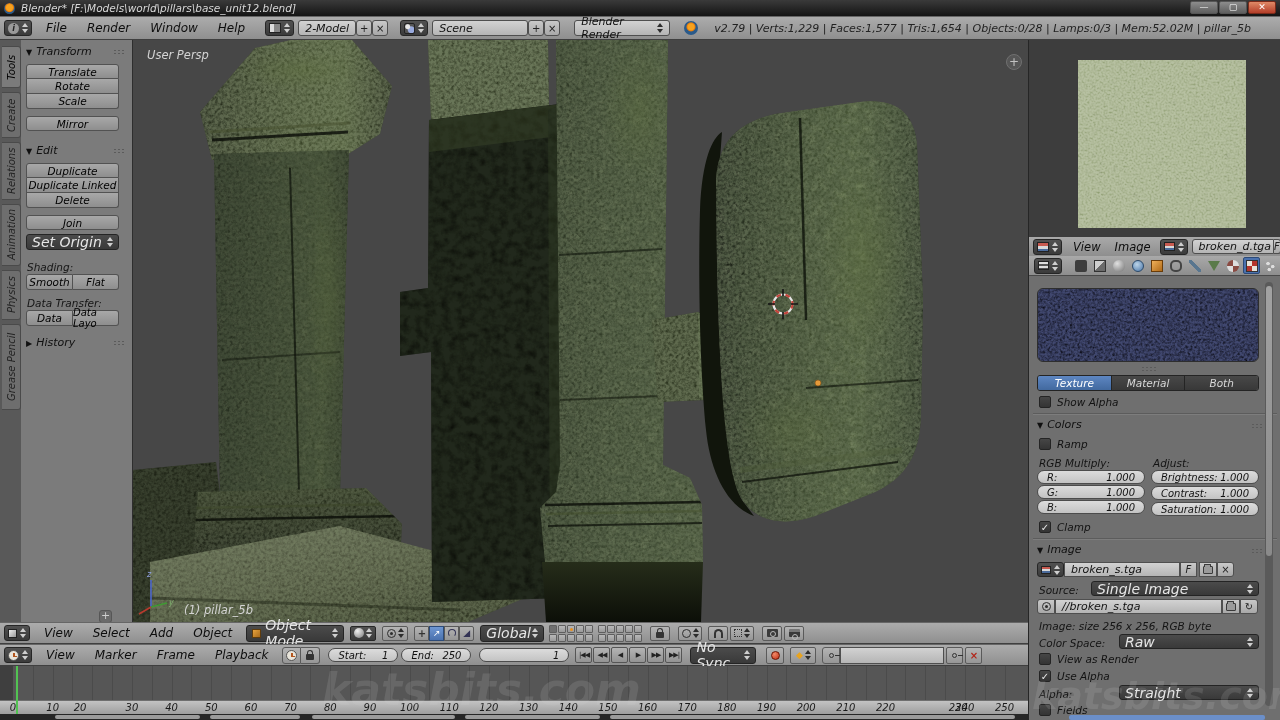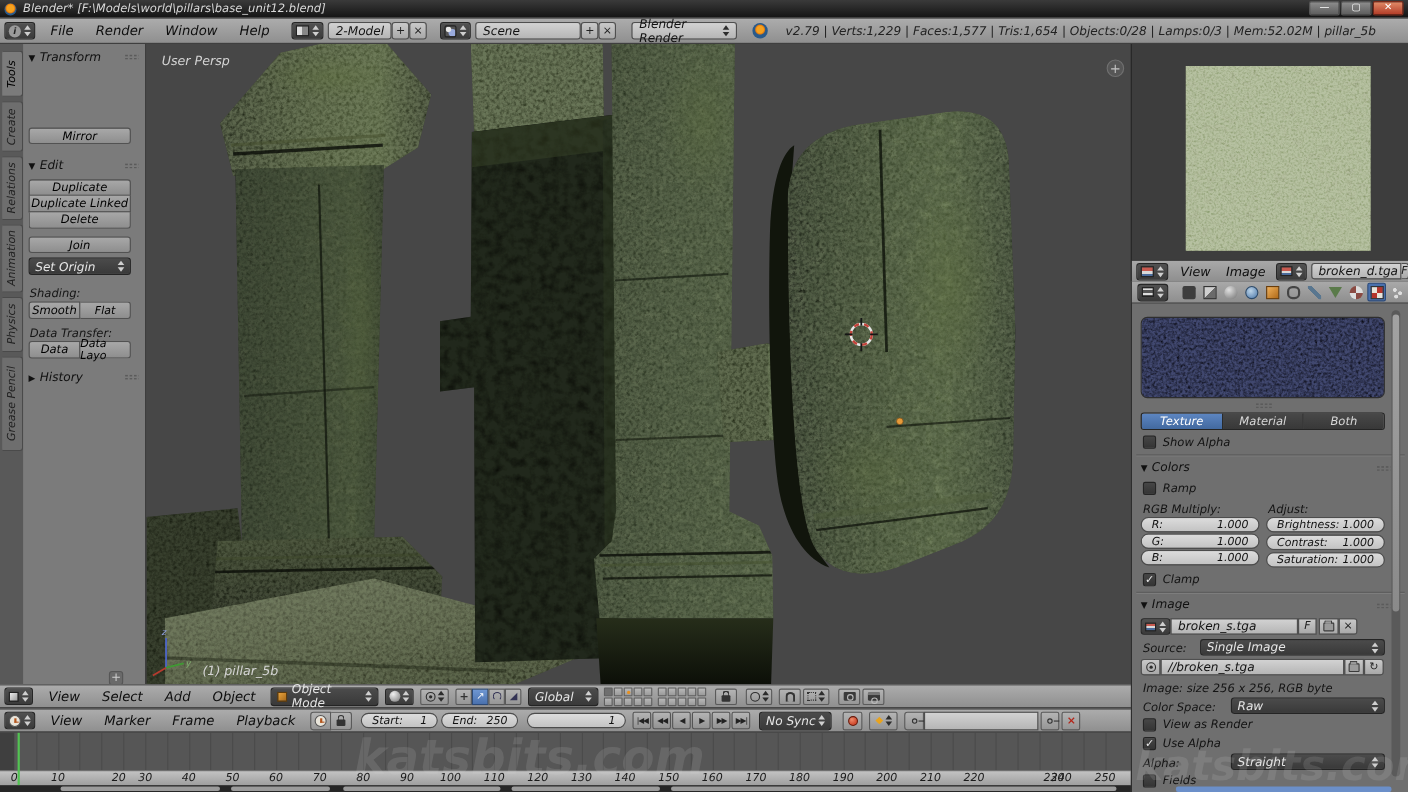--- a/index.html
+++ b/index.html
@@ -66,21 +66,21 @@
   .tstack{position:absolute;left:26px;width:93px;display:flex;flex-direction:column;}
   .tstack .tbtn{position:static;width:100%;border-radius:0;border-top-width:0;}
   .tstack .tbtn:first-child{border-radius:3px 3px 0 0;border-top-width:1px;}
   .tstack .tbtn:last-child{border-radius:0 0 3px 3px;}
   .tpair{position:absolute;left:26px;width:93px;height:16px;display:flex;}
   .tpair .tbtn{position:static;height:100%;flex:1;border-radius:0;}
   .tpair .tbtn:first-child{border-radius:3px 0 0 3px;}
   .tpair .tbtn:last-child{border-radius:0 3px 3px 0;border-left:none;font-size:10px;}
   .slabel{position:absolute;left:27px;font-size:10.5px;color:#151515;}
   .dddark{background:linear-gradient(#4b4b4b,#393939);border:1px solid #242424;
-    border-radius:3px;color:#e6e6e6;font-size:11px;display:flex;
+    border-radius:3px;color:#e6e6e6;font-size:14px;display:flex;
     align-items:center;padding:0 5px;}
   .dddark .lbl{flex:1;}
   .plusbox{position:absolute;width:13px;height:13px;border-radius:3px;
     background:#6a6a6a;border:1px solid #565656;color:#cfcfcf;font-size:11px;
     line-height:10px;text-align:center;}
 
   
   .viewport{left:133px;top:40px;width:895px;height:582px;background:#474747;overflow:hidden;}
   .vplabel{position:absolute;color:#d4d4d4;font-size:11.5px;}
   .vplus{position:absolute;right:6px;top:14px;width:16px;height:16px;border-radius:50%;
@@ -258,20 +258,25 @@
     <div class="tabstrip">
       <span class="vtab active" style="top:6px;height:42px;">Tools</span>
       <span class="vtab" style="top:52px;height:46px;">Create</span>
       <span class="vtab" style="top:102px;height:58px;">Relations</span>
       <span class="vtab" style="top:164px;height:62px;">Animation</span>
       <span class="vtab" style="top:230px;height:50px;">Physics</span>
       <span class="vtab" style="top:284px;height:86px;">Grease Pencil</span>
     </div>
     <div class="ptitle" style="top:5px;"><span class="tri">▼</span><span>Transform</span></div>
     <span class="gripdots" style="top:9px;"></span>
+    <div class="tstack" style="top:24px;">
+      <div class="tbtn">Translate</div>
+      <div class="tbtn">Rotate</div>
+      <div class="tbtn">Scale</div>
+    </div>
     <div class="tbtn" style="top:76px;">Mirror</div>
 
     <div class="ptitle" style="top:104px;"><span class="tri">▼</span><span>Edit</span></div>
     <span class="gripdots" style="top:108px;"></span>
     <div class="tstack" style="top:123px;">
       <div class="tbtn">Duplicate</div>
       <div class="tbtn">Duplicate Linked</div>
       <div class="tbtn">Delete</div>
     </div>
     <div class="tbtn" style="top:175px;">Join</div>
@@ -945,21 +950,21 @@
         <div class="vline" style="left: 925.18px;"></div>
         <div class="vline" style="left: 945.01px;"></div>
         <div class="vline" style="left: 964.84px;"></div>
         <div class="vline" style="left: 984.67px;"></div>
         <div class="vline" style="left: 1004.5px;"></div>
       </div>
     <div class="leftcol"></div>
     <div class="ruler">
         <span class="tick" style="left: 13px;">0</span>
         <span class="tick" style="left: 52.66px;">10</span>
-        <span class="tick" style="left: 108px;">20</span>
+        <span class="tick" style="left: 80px;">20</span>
         <span class="tick" style="left: 131.98px;">30</span>
         <span class="tick" style="left: 171.64px;">40</span>
         <span class="tick" style="left: 211.3px;">50</span>
         <span class="tick" style="left: 250.96px;">60</span>
         <span class="tick" style="left: 290.62px;">70</span>
         <span class="tick" style="left: 330.28px;">80</span>
         <span class="tick" style="left: 369.94px;">90</span>
         <span class="tick" style="left: 409.6px;">100</span>
         <span class="tick" style="left: 449.26px;">110</span>
         <span class="tick" style="left: 488.92px;">120</span>

